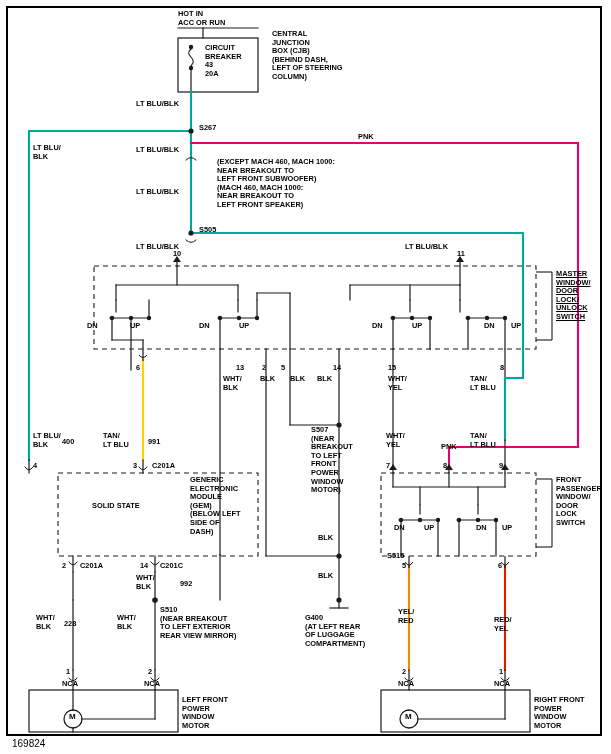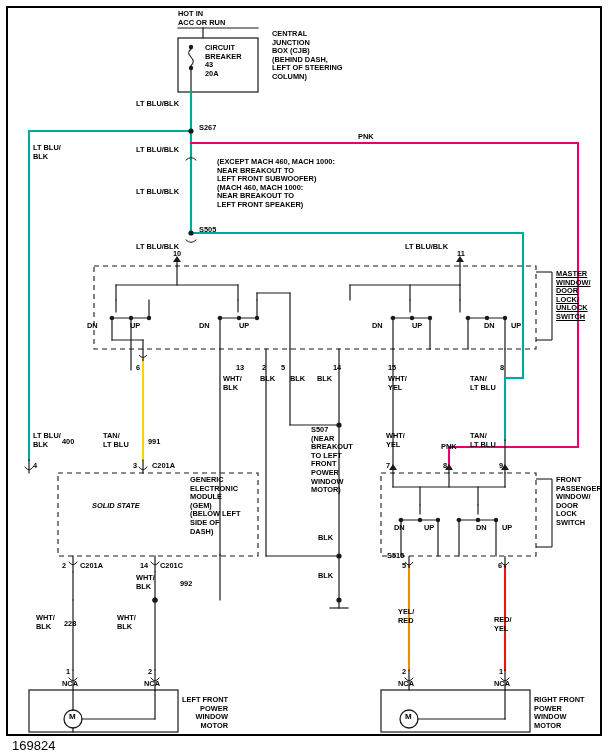--- a/index.html
+++ b/index.html
@@ -24,21 +24,21 @@
     font-size:7.4px;
     line-height:8.6px;
     color:#000;
     white-space:pre;
     letter-spacing:0px;
   }
   .lbl.b { font-weight:bold; }
   .idno {
     position:absolute;
     left:12px; top:738px;
-    font-size:13px;
+    font-size:10px;
     color:#000;
   }
 </style>
 </head>
 <body>
 
 <div id="root">
   <div id="frame"></div>
 
   <svg width="611" height="754">
@@ -403,21 +403,21 @@
   <div class="lbl b" style="left:133px; top:462px;">3</div>
   <div class="lbl b" style="left:152px; top:462px;">C201A</div>
 
   <div class="lbl b" style="left:190px; top:476px;">GENERIC
 ELECTRONIC
 MODULE
 (GEM)
 (BELOW LEFT
 SIDE OF
 DASH)</div>
-  <div class="lbl b" style="left:92px; top:502px;font-style:italic;">SOLID STATE</div>
+  <div class="lbl b" style="left:92px; top:502px;">SOLID STATE</div>
 
   <div class="lbl b" style="left:386px; top:462px;">7</div>
   <div class="lbl b" style="left:443px; top:462px;">8</div>
   <div class="lbl b" style="left:499px; top:462px;">9</div>
   <div class="lbl b" style="left:556px; top:476px;">FRONT
 PASSENGER
 WINDOW/
 DOOR
 LOCK
 SWITCH</div>
@@ -440,32 +440,40 @@
 
   <div class="lbl b" style="left:318px; top:534px;">BLK</div>
   <div class="lbl b" style="left:348px; top:552px;margin-left:39px;">S515</div>
   <div class="lbl b" style="left:318px; top:572px;">BLK</div>
 
   <div class="lbl b" style="left:36px; top:614px;">WHT/
 BLK</div>
   <div class="lbl b" style="left:64px; top:620px;">228</div>
   <div class="lbl b" style="left:117px; top:614px;">WHT/
 BLK</div>
-
+  <div class="lbl b" style="left:160px; top:606px;">S510
+(NEAR BREAKOUT
+TO LEFT EXTERIOR
+REAR VIEW MIRROR)</div>
+
+  <div class="lbl b" style="left:305px; top:614px;">G400
+(AT LEFT REAR
+OF LUGGAGE
+COMPARTMENT)</div>
 
   <div class="lbl b" style="left:398px; top:608px;">YEL/
 RED</div>
   <div class="lbl b" style="left:494px; top:616px;">RED/
 YEL</div>
 
   <div class="lbl b" style="left:66px; top:668px;">1</div>
   <div class="lbl b" style="left:148px; top:668px;">2</div>
   <div class="lbl b" style="left:62px; top:680px;">NCA</div>
   <div class="lbl b" style="left:144px; top:680px;">NCA</div>
-  <div class="lbl b" style="left:182px; top:696px;text-align:right;">LEFT FRONT
+  <div class="lbl b" style="left:182px; top:696px;">LEFT FRONT
 POWER
 WINDOW
 MOTOR</div>
 
   <div class="lbl b" style="left:402px; top:668px;">2</div>
   <div class="lbl b" style="left:499px; top:668px;">1</div>
   <div class="lbl b" style="left:398px; top:680px;">NCA</div>
   <div class="lbl b" style="left:494px; top:680px;">NCA</div>
   <div class="lbl b" style="left:534px; top:696px;">RIGHT FRONT
 POWER

